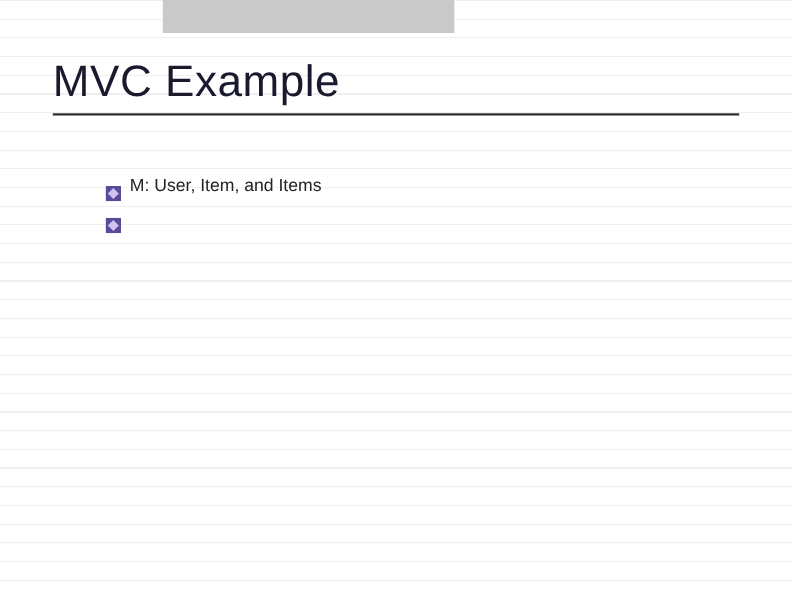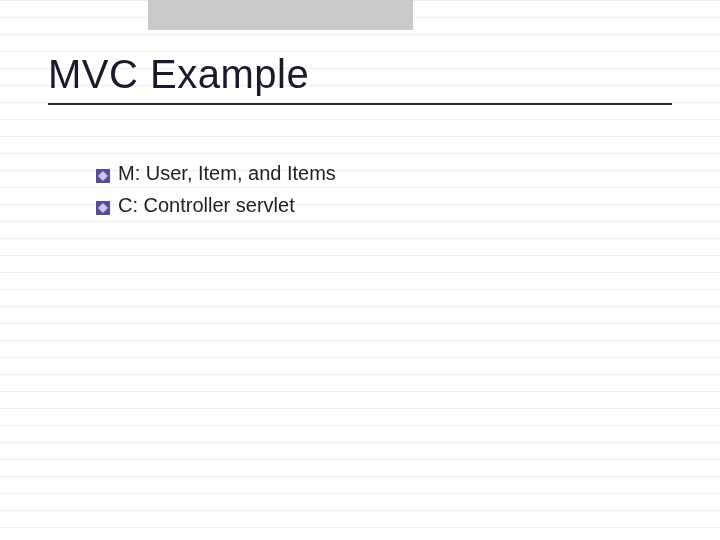--- a/index.html
+++ b/index.html
@@ -62,21 +62,21 @@
   }
   .bullet-icon {
     flex: 0 0 auto;
     width: 14px;
     height: 14px;
     margin-top: 9px;
     margin-right: 8px;
   }
   .bullet-icon svg { display: block; }
   .bullet-text {
-    font-size: 20px;
+    font-size: 16px;
     color: #222;
     line-height: 1.3;
     font-family: Verdana, Geneva, sans-serif;
   }
 </style>
 </head>
 <body>
 
 <div class="slide">
   <div class="top-band"></div>
@@ -99,17 +99,16 @@
     </div>
 
 
     <div class="bullet-item">
       <span class="bullet-icon">
         <svg width="14" height="14" viewBox="0 0 14 14">
           <rect x="0" y="0" width="14" height="14" fill="#5a4a9a"></rect>
           <polygon points="7,2 12,7 7,12 2,7" fill="#cfc3ea"></polygon>
         </svg>
       </span>
-      <span class="bullet-text">C: Controller servlet</span>
     </div>
 
   </div>
 </div>
 
 </body></html>

